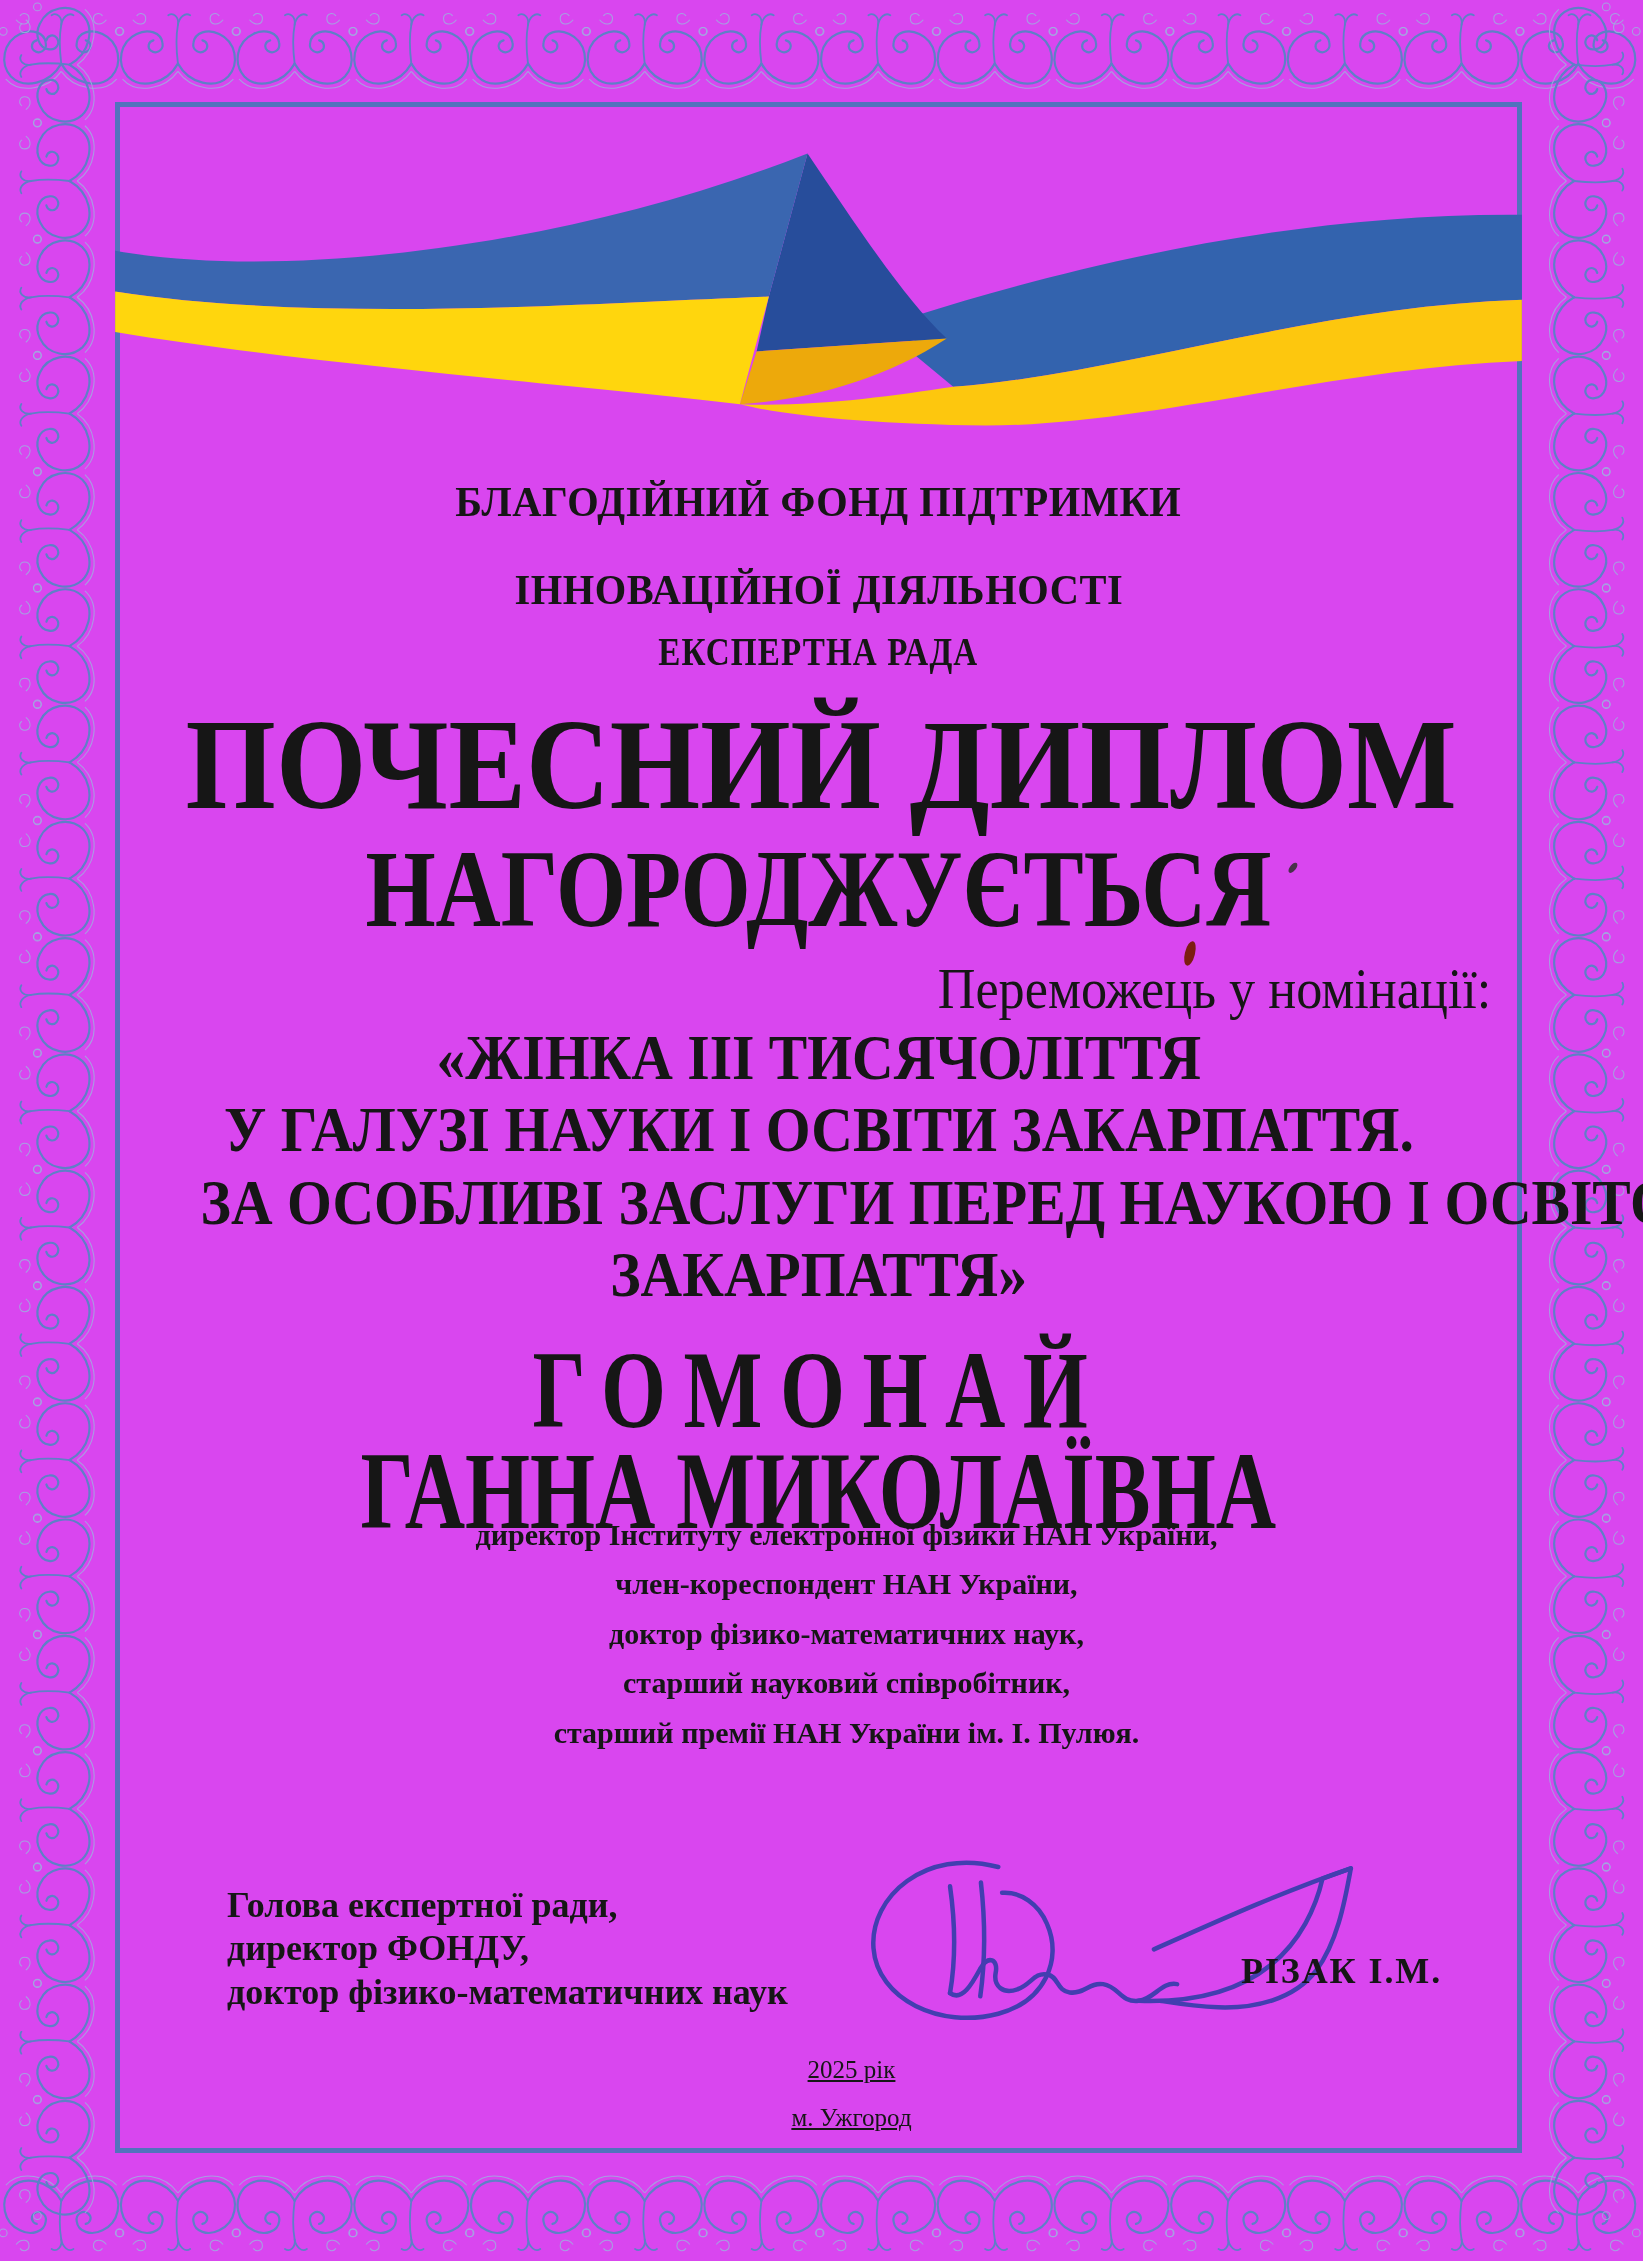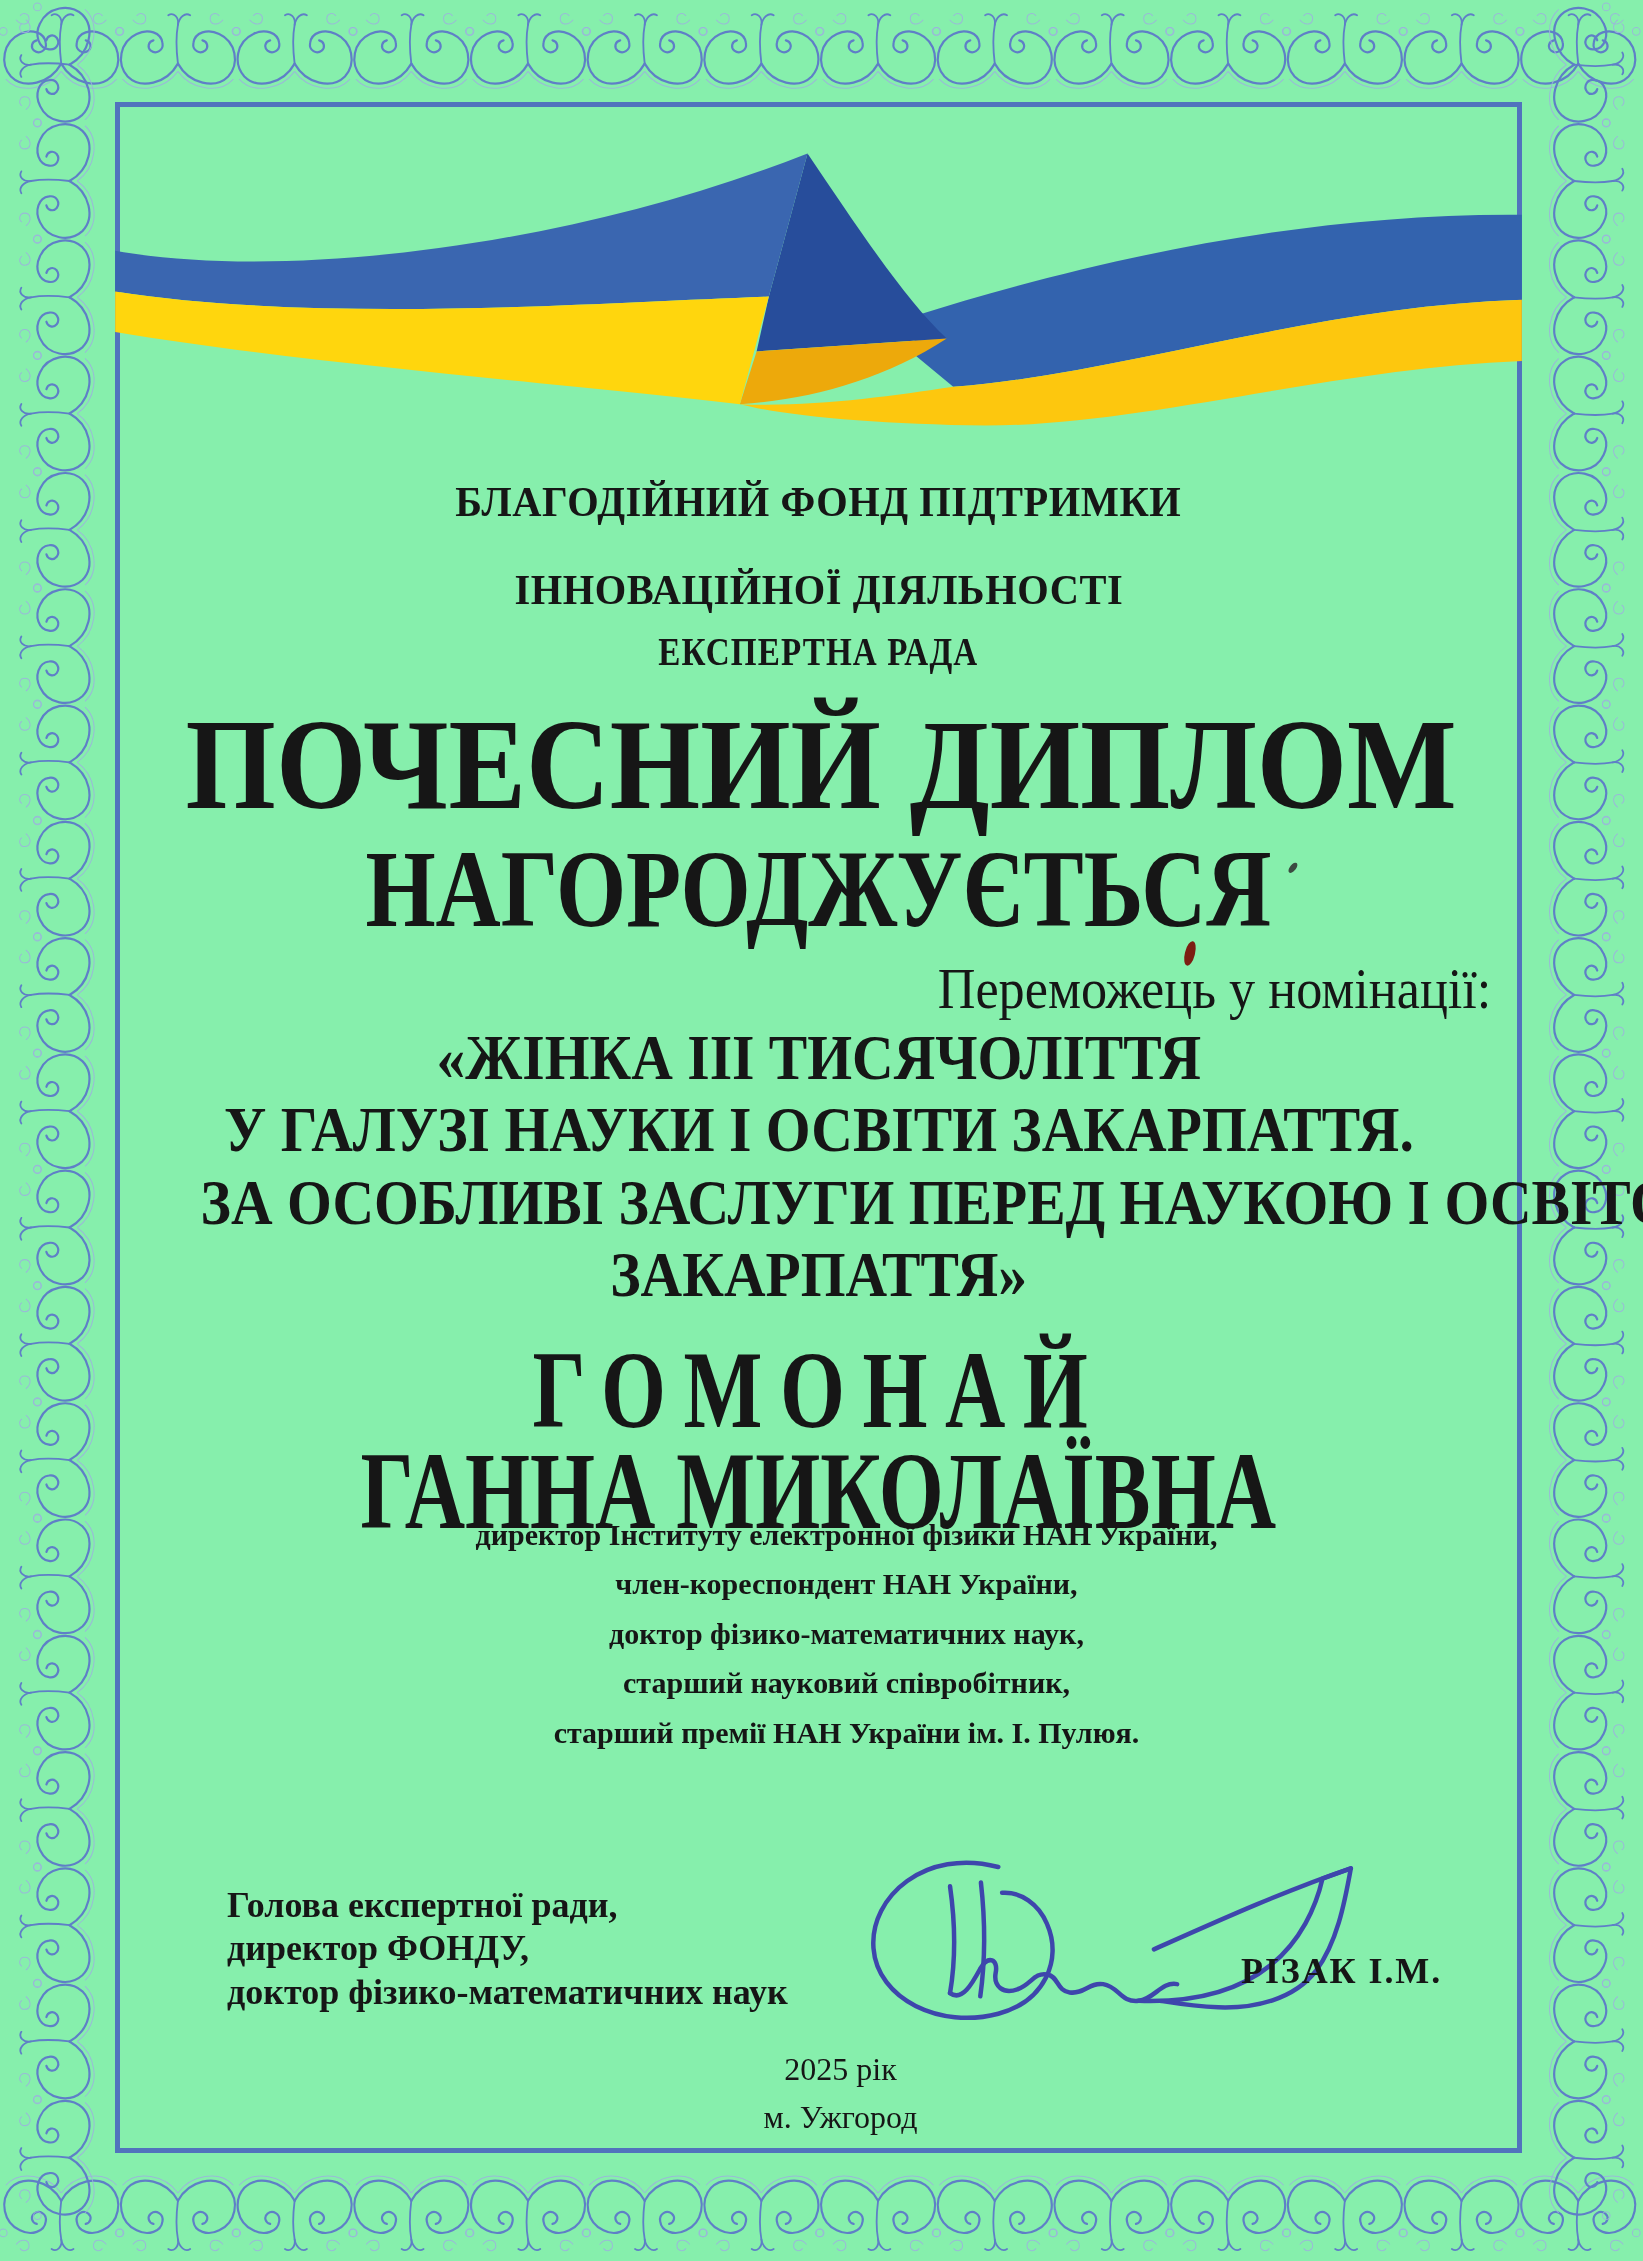--- a/index.html
+++ b/index.html
@@ -1,16 +1,16 @@
 <!DOCTYPE html>
 <html style="font-size:10.3px"><head>
 <meta charset="utf-8">
 <style>
   html,body{margin:0;padding:0;background:#ffffff;}
-  .page{position:relative;width:1644px;height:2261px;background:#86efac;overflow:hidden;
+  .page{position:relative;width:1644px;height:2261px;background:#d946ef;overflow:hidden;
         font-family:"Liberation Serif","DejaVu Serif",serif;color:#161616;}
   .abs{position:absolute;}
   svg.border-strip{position:absolute;}
   .frame{position:absolute;left:115px;top:102px;width:1407px;height:2051px;
          border:5.8px solid #5173bd;box-sizing:border-box;}
   .line{position:absolute;left:115px;width:1407px;text-align:center;white-space:nowrap;}
   .line > span{display:inline-block;}
   .sx94{transform:scaleX(.94);}
   .sx90{transform:scaleX(.90);}
   .sx85{transform:scaleX(.85);}
@@ -19,21 +19,21 @@
   .org{font-size:43px;line-height:44px;font-weight:bold;letter-spacing:0.6px;}
   .council{font-size:39px;line-height:39px;font-weight:bold;letter-spacing:1.3px;}
   .title{font-size:129px;line-height:129px;font-weight:bold;}
   .subtitle{font-size:110px;line-height:110px;font-weight:bold;}
   .intro{font-size:58px;line-height:58px;text-align:right;}
   .nom{font-size:64px;line-height:64px;font-weight:bold;}
   .name{font-size:110px;line-height:110px;font-weight:bold;}
   .cred{font-size:30px;line-height:41px;font-weight:bold;padding-left:28px;}
   .role{position:absolute;left:227px;font-size:36px;line-height:36px;font-weight:bold;white-space:nowrap;}
   .rizak{position:absolute;left:1241px;top:1953px;font-size:36px;line-height:36px;font-weight:bold;letter-spacing:1.9px;text-align:center;}
-  .datec{position:absolute;left:118px;width:1445px;text-align:center;font-size:32px;line-height:35px;}
+  .datec{position:absolute;left:129px;width:1445px;text-align:center;font-size:25px;line-height:35px;text-decoration:underline;}
   .speck-red{position:absolute;left:1185px;top:941px;width:10.3px;height:24.5px;background:#7c1d12;
              border-radius:50%;transform:rotate(14deg);}
   .speck-dark{position:absolute;left:1290px;top:862px;width:6.4px;height:11.6px;background:#2e2e2e;
               border-radius:50%;transform:rotate(38deg);opacity:.85;}
 </style>
 </head>
 <body>
 
 <div class="page">
 

